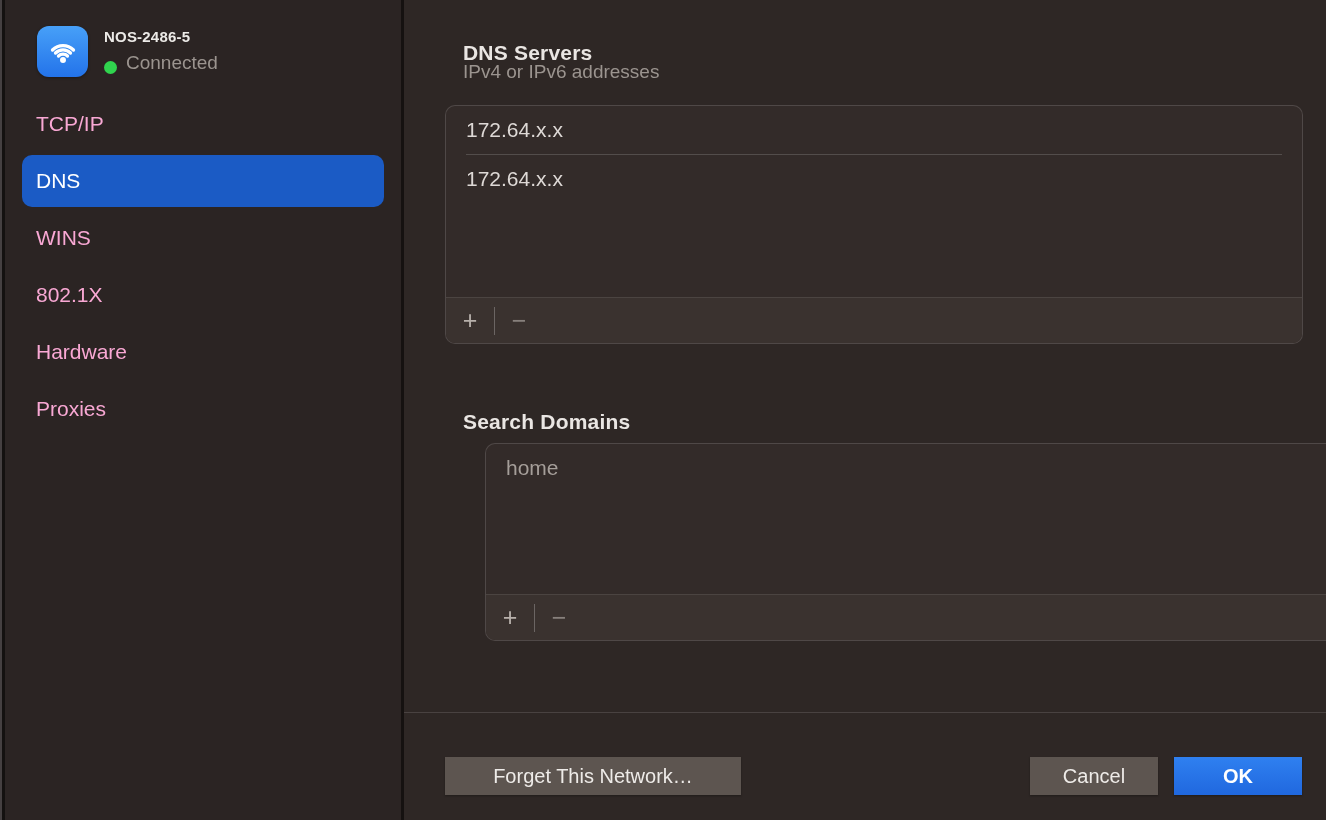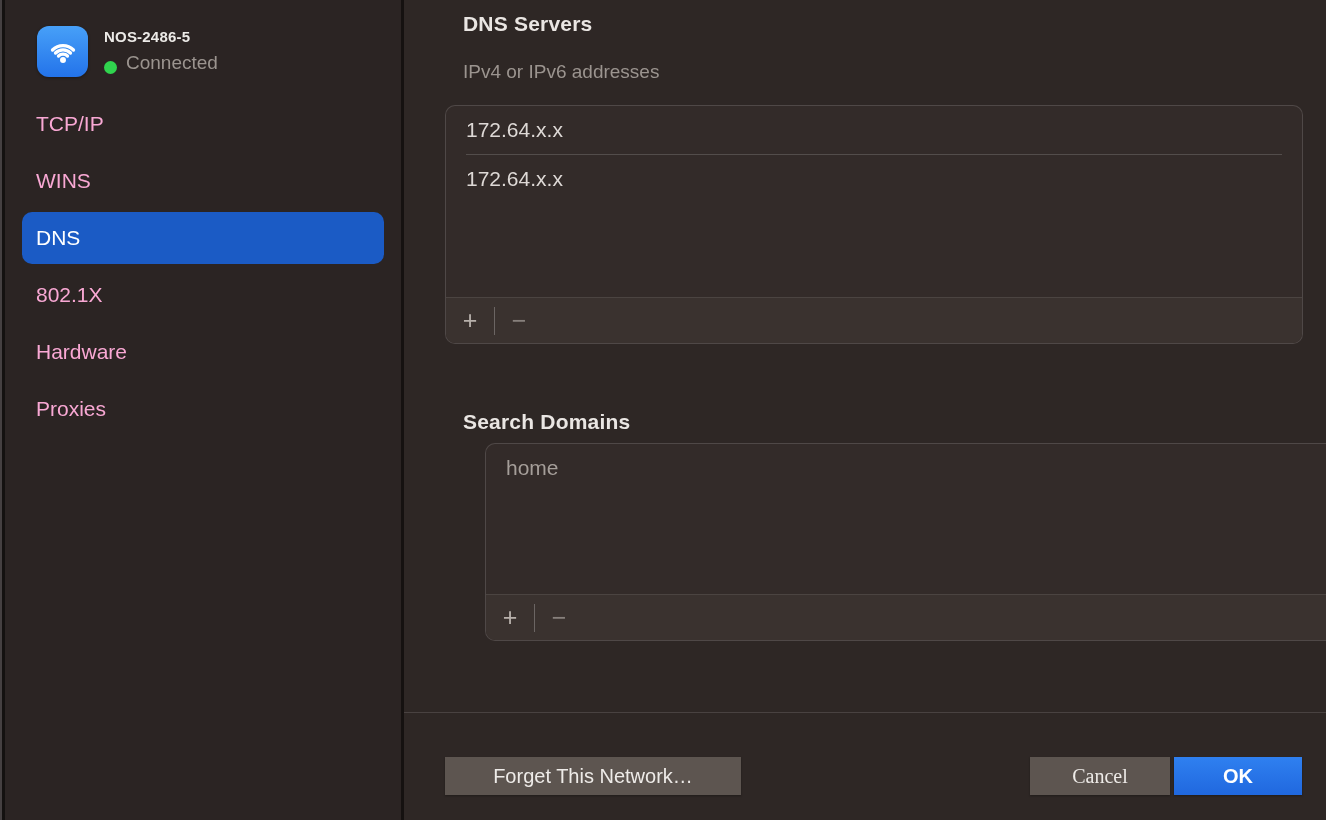--- a/index.html
+++ b/index.html
@@ -41,21 +41,21 @@
     height:52px; border-radius:10px; display:flex; align-items:center;
     padding-left:14px; margin-bottom:5px;
     font-size:21px; color:#f9a8d4; cursor:default;
   }
   .menu-item.selected { background:var(--selection-blue,#1b5bc5); color:#ffffff; }
 
   
   .content { position:absolute; left:404px; top:0; right:0; bottom:0; background:var(--content-bg,#2e2725); }
 
   .section-title { position:absolute; left:59px; font-size:21px; font-weight:700; color:var(--text-primary,#eae6e3); letter-spacing:.2px; }
-  .dns-title { top:12px; }
+  .dns-title { top:41px; }
   .dns-subtitle { position:absolute; left:59px; top:61px; font-size:19px; color:var(--text-secondary,#9b948f); }
   .search-title { top:410px; }
 
   .listbox {
     position:absolute; left:41px; width:858px;
     background:var(--box-bg,#332b29);
     border:1px solid rgba(255,255,255,.14);
     border-radius:10px; overflow:hidden;
   }
   .dns-box { top:105px; height:239px; }
@@ -80,21 +80,21 @@
 
   .footer-divider { position:absolute; left:0; right:0; top:712px; height:1px; background:rgba(255,255,255,.13); }
 
   .btn {
     position:absolute; top:757px; height:38px; border-radius:0;
     display:flex; align-items:center; justify-content:center;
     font-size:20px; color:#eeebe8; cursor:default;
     box-shadow:0 1px 2px rgba(0,0,0,.3);
   }
   .btn-forget { left:41px; width:296px; background:var(--button-gray,#5d5550); }
-  .btn-cancel { left:626px; width:140px; background:var(--button-gray,#5d5550);font-family:Liberation Serif, serif; }
+  .btn-cancel { left:626px; width:128px; background:var(--button-gray,#5d5550); }
   .btn-ok {
     left:770px; width:128px; color:#ffffff; font-weight:700;
     background:linear-gradient(180deg, var(--ok-blue-top,#2f80f0), var(--ok-blue-bottom,#2068df));
   }
 </style>
 </head>
 <body>
 
 <div class="window-edge-strip"></div>
 <div class="window-edge-line"></div>
@@ -113,22 +113,22 @@
       <div class="network-name">NOS-2486-5</div>
       <div class="network-status">
         <span class="status-dot"></span>
         <span class="status-text">Connected</span>
       </div>
     </div>
   </div>
 
   <div class="sidebar-menu">
     <div class="menu-item">TCP/IP</div>
+    <div class="menu-item selected">DNS</div>
     <div class="menu-item">WINS</div>
-    <div class="menu-item selected">DNS</div>
     <div class="menu-item">802.1X</div>
     <div class="menu-item">Hardware</div>
     <div class="menu-item">Proxies</div>
   </div>
 </div>
 <div class="sidebar-divider"></div>
 
 <div class="content">
 
   <div class="section-title dns-title">DNS Servers</div>

